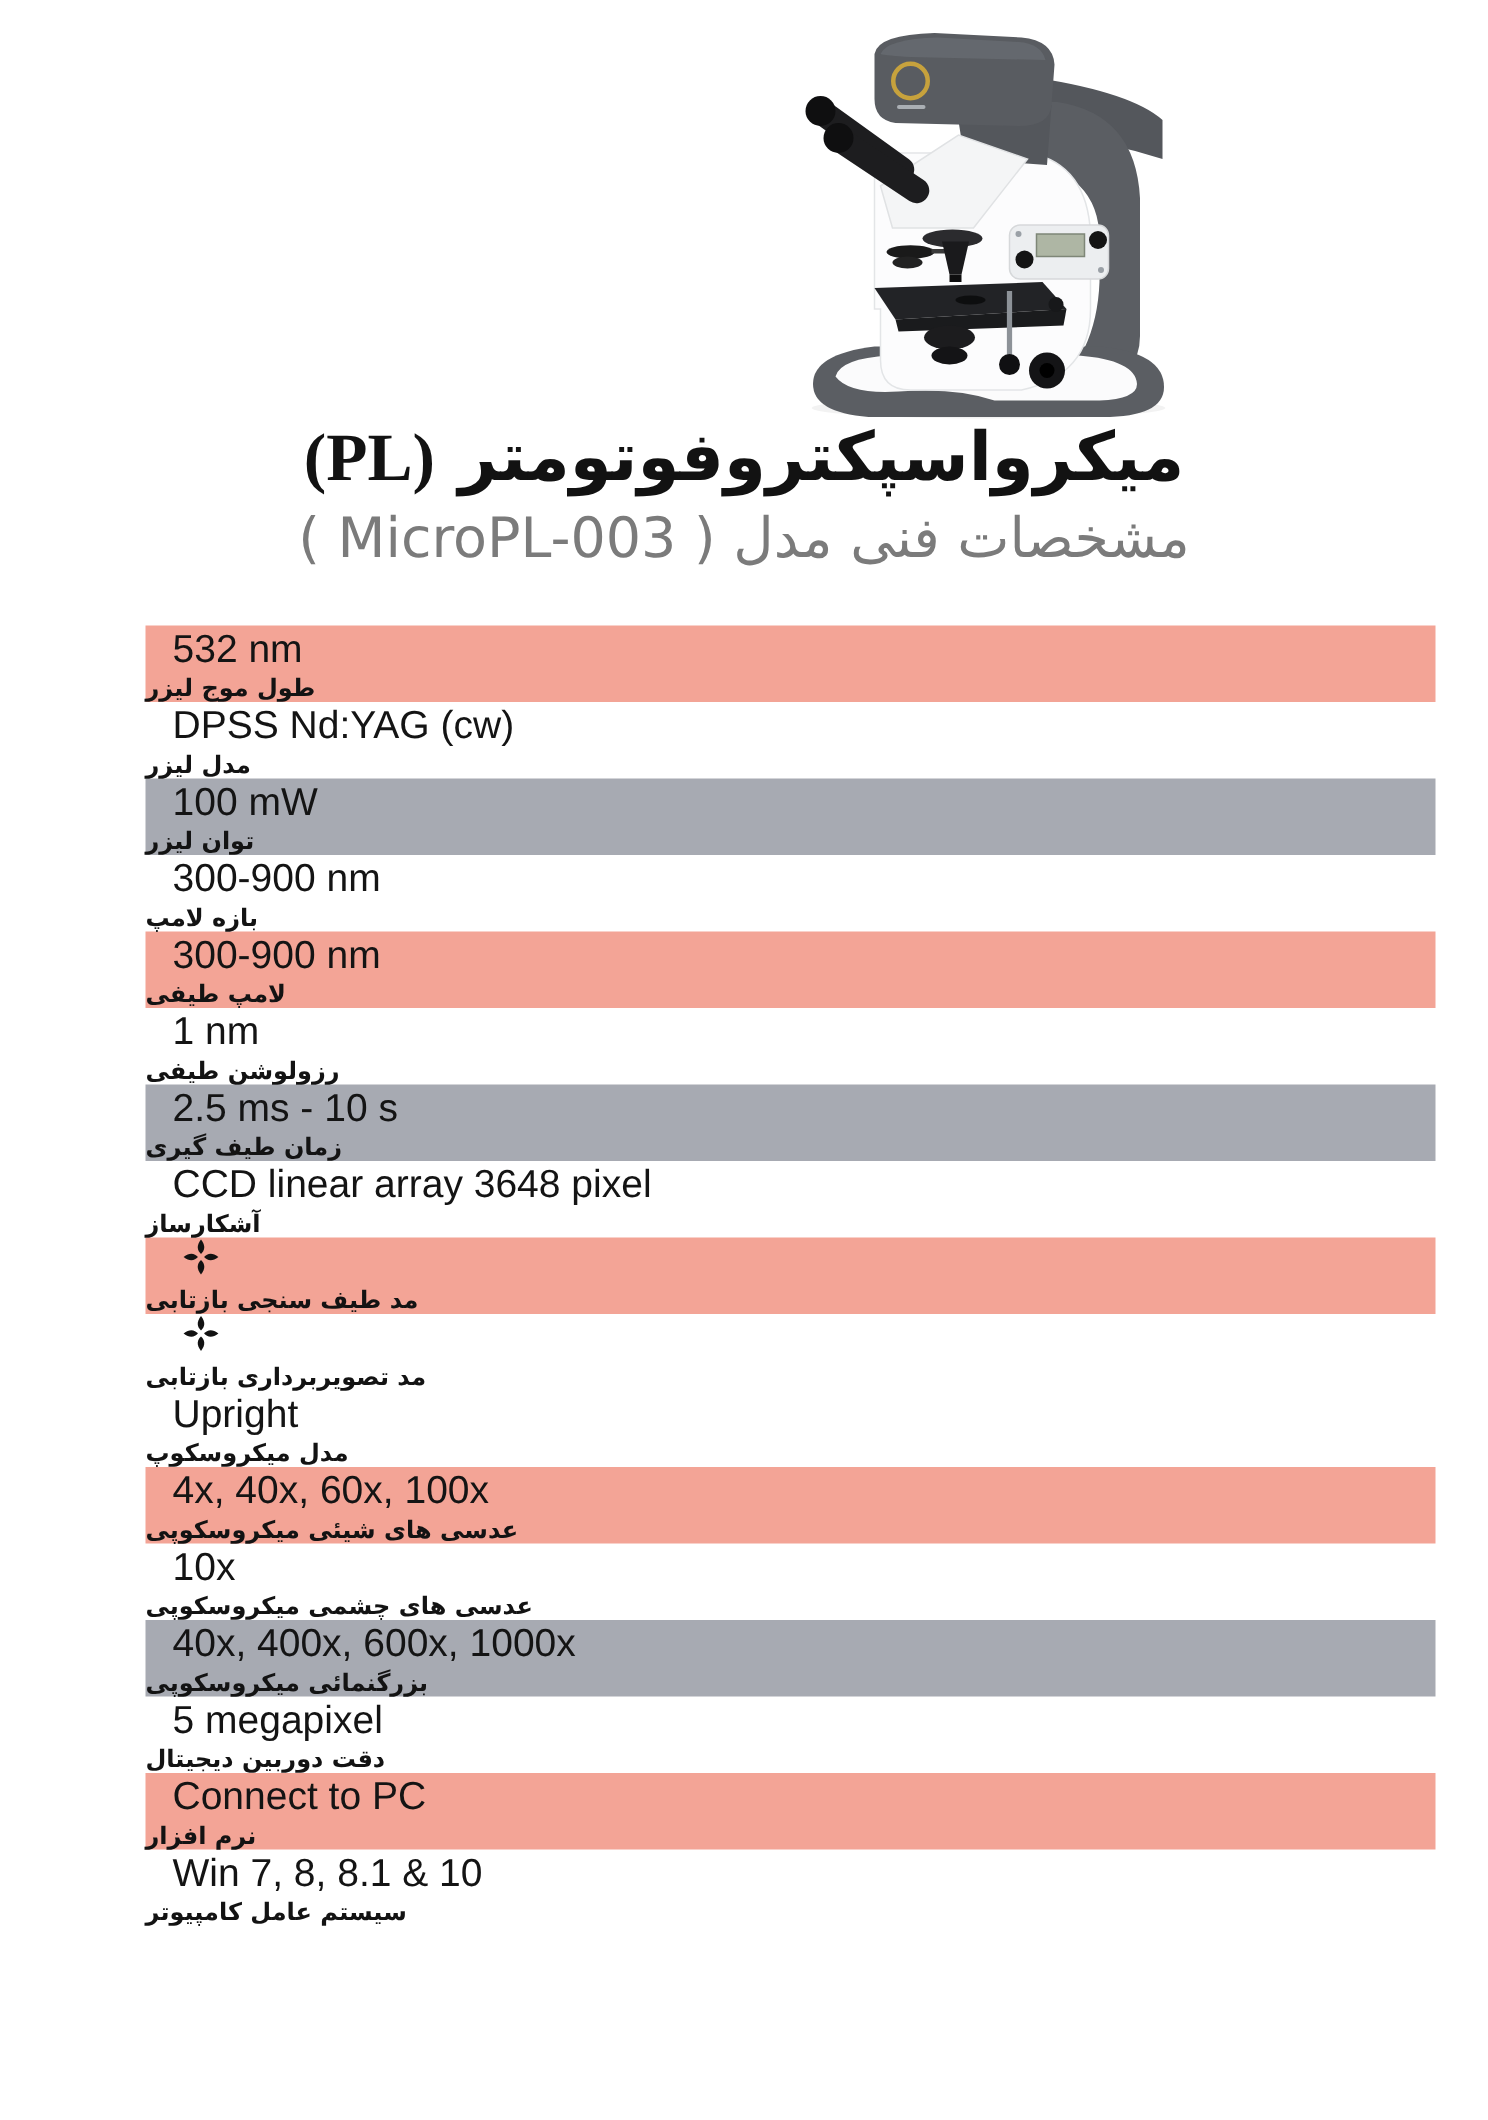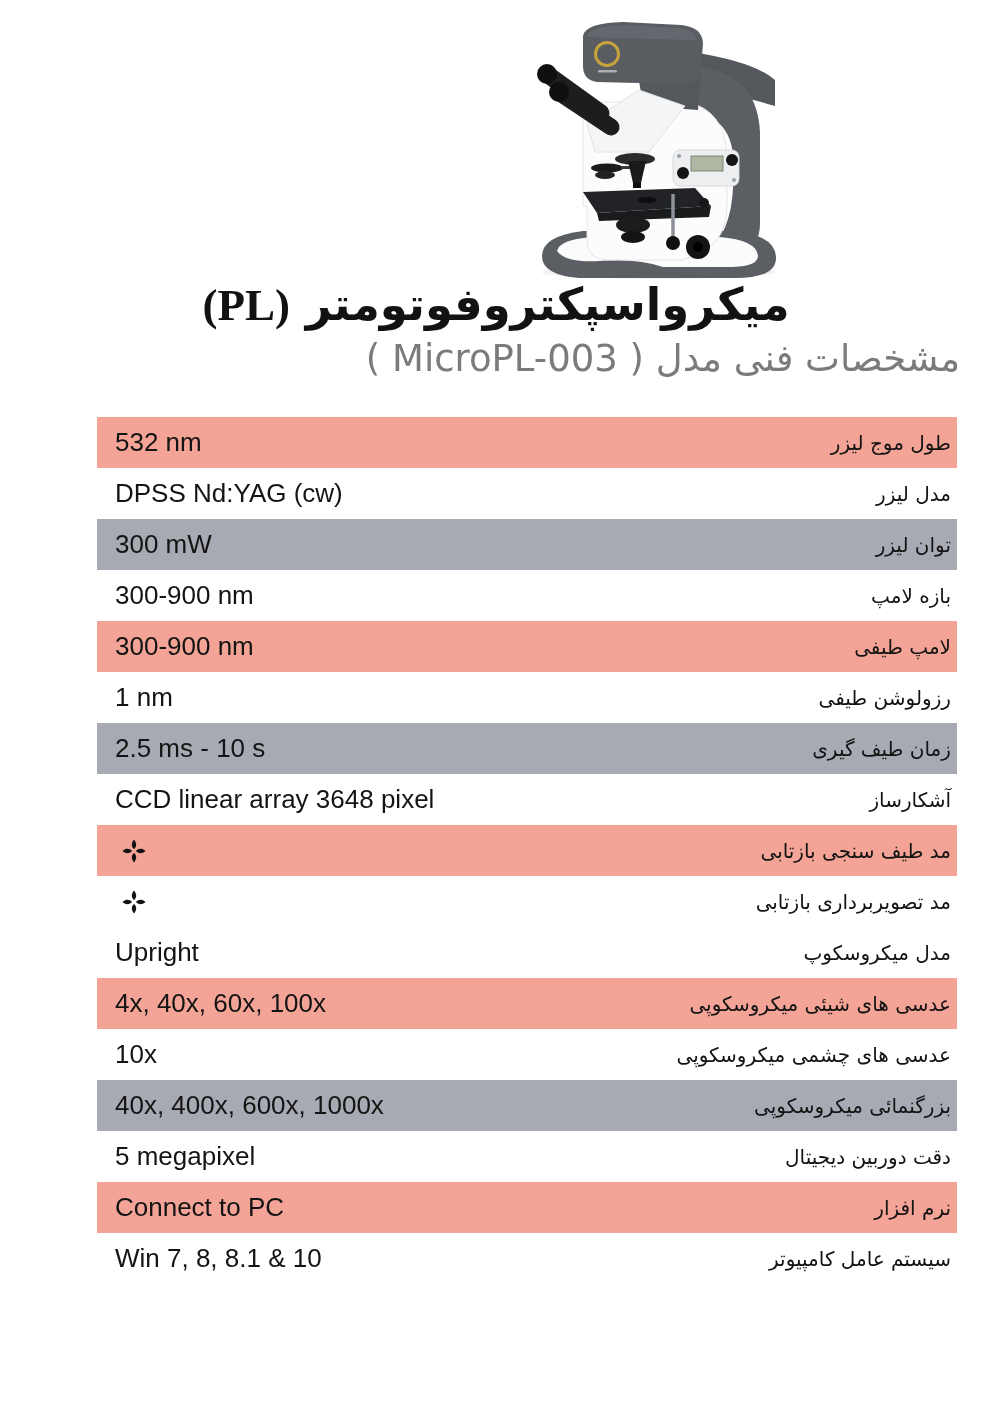--- a/index.html
+++ b/index.html
@@ -17,40 +17,40 @@
 
   
   .title-block { position:absolute; top:279px; left:0; width:100%; text-align:center; }
   .main-title {
     direction:rtl; font-size:45px; font-weight:bold; color:#121212;
     letter-spacing:0; line-height:1.15;
   }
   .main-title .latin { font-family:"Liberation Serif", serif; font-weight:bold; }
   .sub-title {
     direction:rtl; margin-top:7px; font-size:37px; font-weight:normal;
-    color:#7b7b7b; line-height:1.1;text-align:right;
+    color:#7b7b7b; line-height:1.1;
   }
 
   
   .spec-table { position:absolute; top:417px; left:65px; width:860px; }
   .row {
-    height:51px; display:flex; flex-direction:row;
-    align-items:center; justify-content:space-between;
+    height:51px; display:flex; flex-direction:column;
+    align-items:flex-start; justify-content:space-between;
   }
   .bg-salmon { background:var(--salmon); }
   .bg-gray   { background:var(--gray); }
   .bg-white  { background:transparent; }
   .value {
     direction:ltr; text-align:left; padding-left:18px;
     font-family:"Liberation Sans","DejaVu Sans",sans-serif;
     font-size:26px; color:#141414; white-space:nowrap;
   }
   .label {
     direction:rtl; text-align:right; padding-right:6px;
-    font-size:20px; font-weight:normal; color:#131313; white-space:nowrap;
+    font-size:16px; font-weight:bold; color:#131313; white-space:nowrap;
   }
   .icon-cell { padding-left:24px; display:flex; align-items:center; }
   .petal-icon-svg { width:26px; height:26px; display:block; }
 </style>
 </head>
 <body>
 
 <div class="page">
 
   <div class="microscope">
@@ -130,21 +130,21 @@
     <div class="value">532 nm</div>
     <div class="label">طول موج لیزر</div>
   </div>
 
   <div class="row bg-white">
     <div class="value">DPSS Nd:YAG (cw)</div>
     <div class="label">مدل لیزر</div>
   </div>
 
   <div class="row bg-gray">
-    <div class="value">300 mW</div>
+    <div class="value">100 mW</div>
     <div class="label">توان لیزر</div>
   </div>
 
   <div class="row bg-white">
     <div class="value">300-900 nm</div>
     <div class="label">بازه لامپ</div>
   </div>
 
   <div class="row bg-salmon">
     <div class="value">300-900 nm</div>

